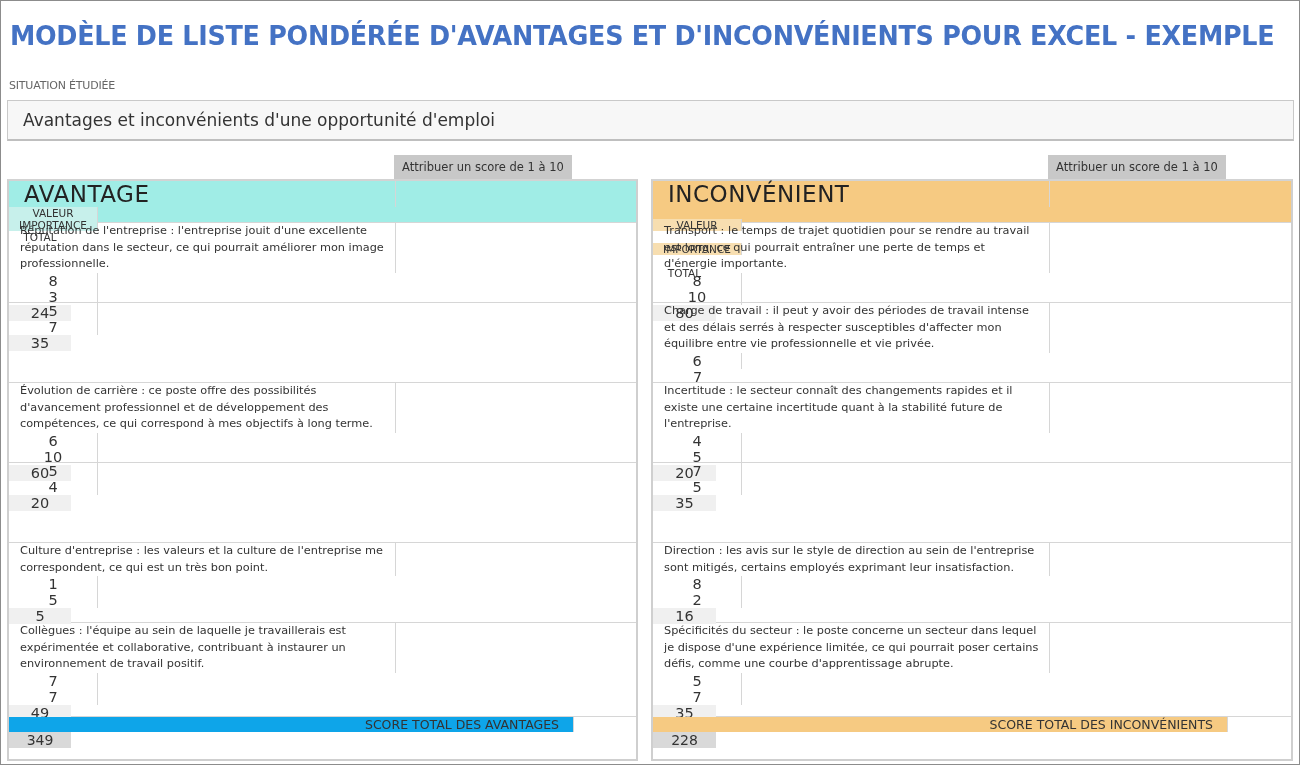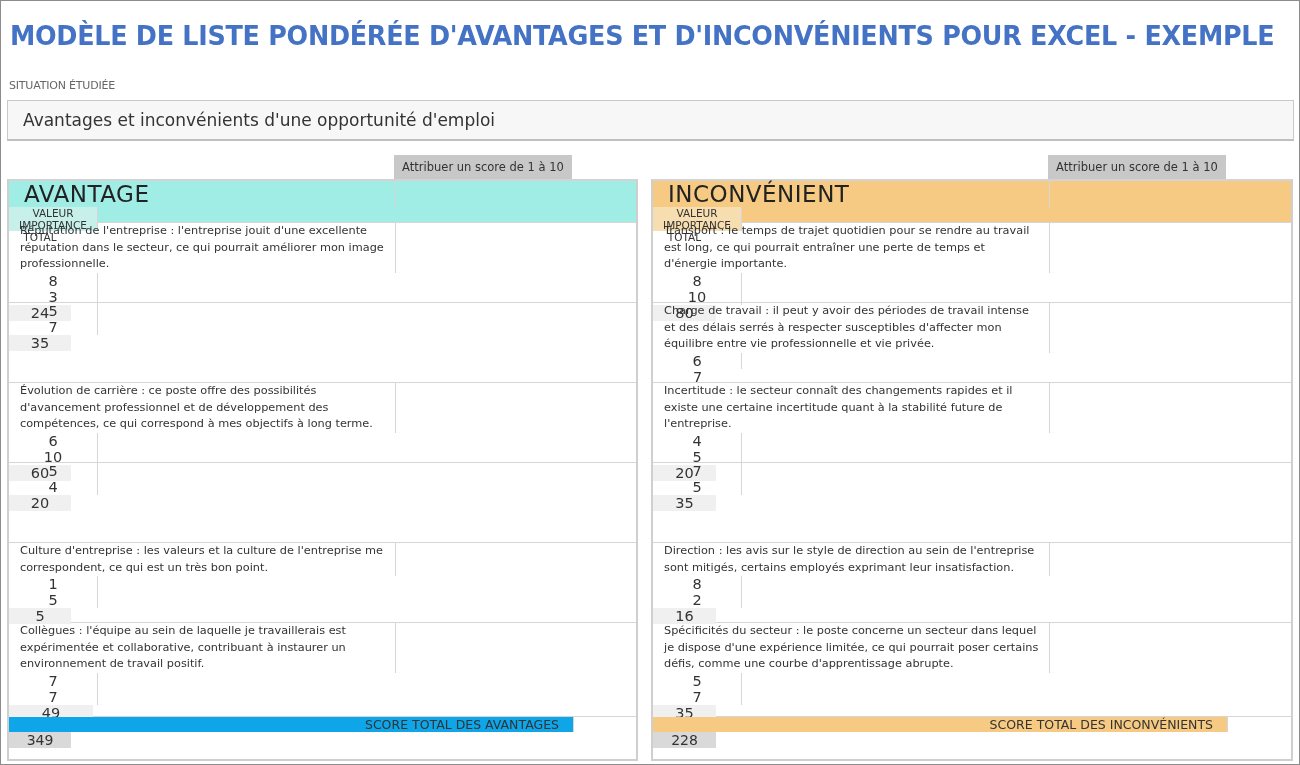--- a/index.html
+++ b/index.html
@@ -88,32 +88,32 @@
       <div class="row" style="height: 80px;">
         <div class="cell desc" style="width: 387px;">Culture d'entreprise : les valeurs et la culture de l'entreprise me correspondent, ce qui est un très bon point.</div>
         <div class="cell num" style="width: 89px;">1</div>
         <div class="cell num" style="width: 89px;">5</div>
         <div class="cell num tot" style="width: 62px;">5</div>
       </div>
       <div class="row" style="height: 94px;">
         <div class="cell desc" style="width: 387px;">Collègues : l'équipe au sein de laquelle je travaillerais est expérimentée et collaborative, contribuant à instaurer un environnement de travail positif.</div>
         <div class="cell num" style="width: 89px;">7</div>
         <div class="cell num" style="width: 89px;">7</div>
-        <div class="cell num tot" style="width: 84px;">49</div>
+        <div class="cell num tot" style="width: 62px;">49</div>
       </div>
     </div>
   <div class="row foot" style="height:42px;">
     <div class="cell lbl" style="width:565px;background:#0ea5e9;">SCORE TOTAL DES AVANTAGES</div>
     <div class="cell sum" style="width:62px;">349</div>
   </div>
 </div>
 
 <div class="score-tab" style="left:1048px;width:178px;">Attribuer un score de 1 à 10</div>
 <div class="tbl" style="left:651px;width:642px;">
-  <div class="row hdr" style="height:42px;background:#f6ca82;">
+  <div class="row hdr" style="height:42px;background:#f6ca82;gap:12px;">
     <div class="cell main" style="width:397px;">INCONVÉNIENT</div>
     <div class="cell col" style="width:89px;background:#f7deb0;">VALEUR</div>
     <div class="cell col" style="width:89px;background:#f7deb0;">IMPORTANCE</div>
     <div class="cell col" style="width:63px;">TOTAL</div>
   </div>
   <div id="cons-rows">
       <div class="row" style="height: 80px;">
         <div class="cell desc" style="width: 397px;">Transport : le temps de trajet quotidien pour se rendre au travail est long, ce qui pourrait entraîner une perte de temps et d'énergie importante.</div>
         <div class="cell num" style="width: 89px;">8</div>
         <div class="cell num" style="width: 89px;">10</div>

